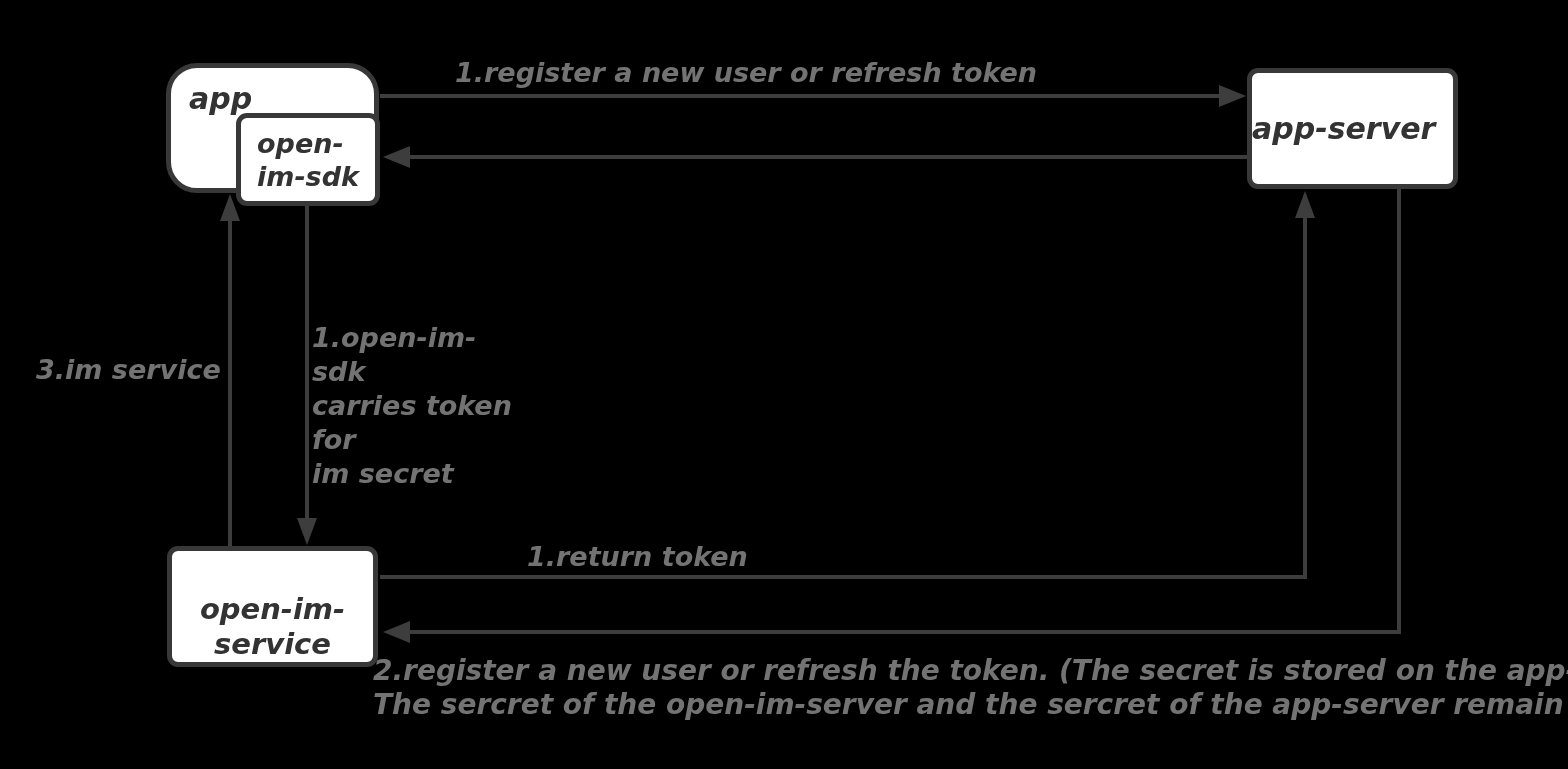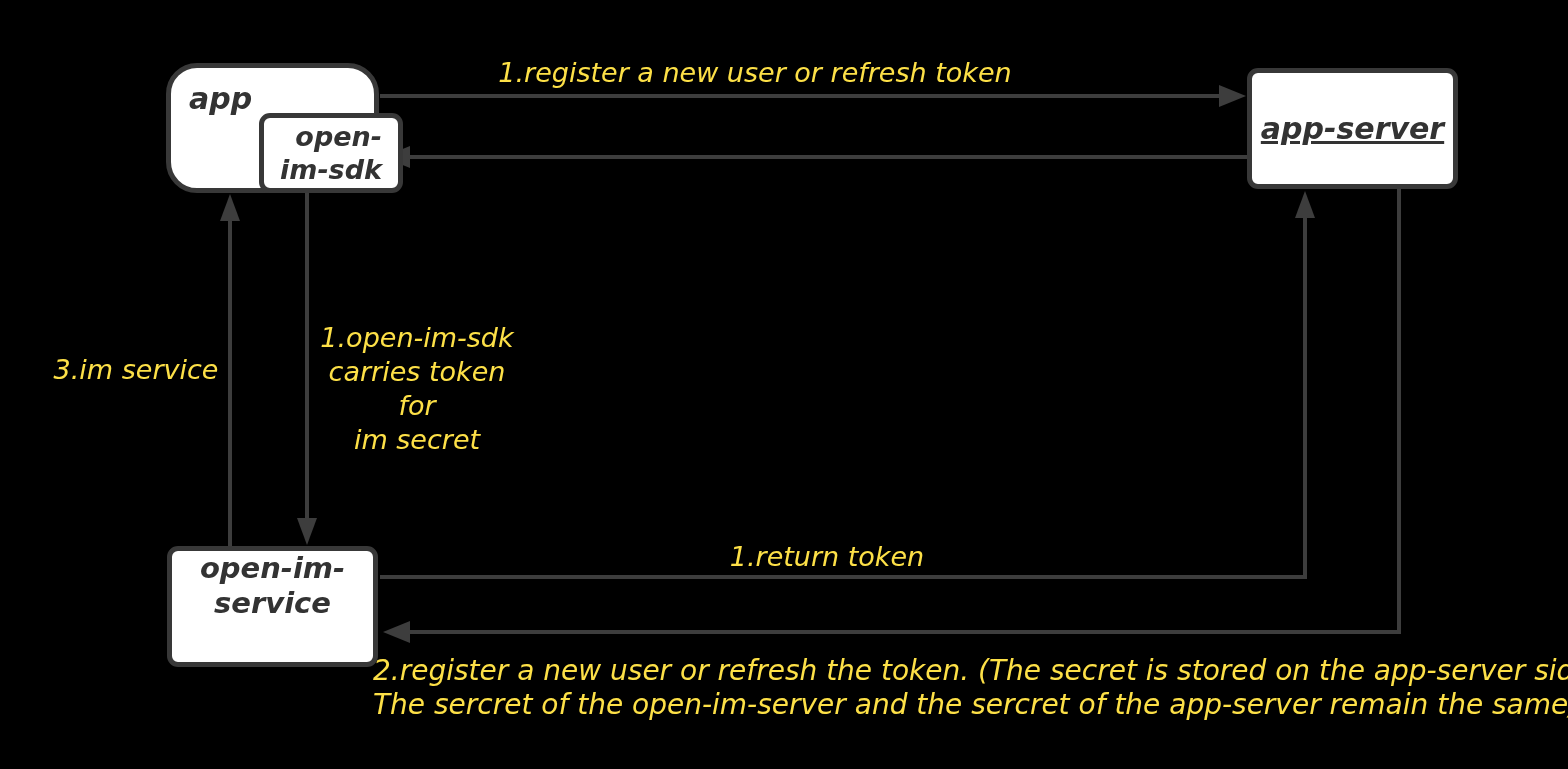--- a/index.html
+++ b/index.html
@@ -8,36 +8,37 @@
     font-family:"DejaVu Sans",sans-serif;font-style:italic;overflow:hidden;
   }
   .wires{position:absolute;left:0;top:0;width:1568px;height:769px;}
   .node{
     position:absolute;background:#ffffff;border:5px solid #383838;border-radius:11px;
     box-sizing:border-box;color:#333333;font-weight:bold;z-index:2;
   }
   .node-app{left:166px;top:63px;width:213px;height:130px;border-radius:31px;}
   .node-app .node-label{position:absolute;left:18px;top:13px;font-size:30px;}
   .node-sdk{
-    left:236px;top:113px;width:144px;height:80px;
-    display:flex;align-items:center;justify-content:center;text-align:right;
-    font-size:27px;line-height:33px;z-index:3;margin-left:23px;
+    left:236px;top:113px;width:144px;height:93px;
+    display:flex;align-items:center;justify-content:center;text-align:left;
+    font-size:27px;line-height:33px;z-index:3;
   }
   .node-app-server{
     left:1247px;top:68px;width:211px;height:121px;
-    display:flex;align-items:center;justify-content:center;font-size:30px;text-decoration:underline;
+    display:flex;align-items:center;font-size:30px;
   }
   .node-open-im-server{
     left:167px;top:546px;width:211px;height:121px;
-    display:flex;align-items:flex-start;justify-content:center;text-align:center;
+    display:flex;align-items:flex-end;justify-content:center;text-align:center;
     font-size:29px;line-height:35px;
   }
   .edge-label{
-    position:absolute;color:#fde047;font-size:27px;text-align:center;z-index:1;
+    position:absolute;color:#737373;font-size:27px;z-index:1;
     white-space:nowrap;
+    font-weight:bold;
   }
   .label-1{left:455px;top:57px;width:600px;}
   .label-4{left:448px;top:166px;width:600px;}
   .label-3{left:527px;top:541px;width:600px;}
   .label-6{left:36px;top:354px;width:200px;}
   .label-5{left:312px;top:321px;width:210px;line-height:34px;white-space:normal;}
   .label-2{left:373px;top:654px;width:1200px;line-height:34px;font-size:28px;}
 </style>
 </head>
 <body>

